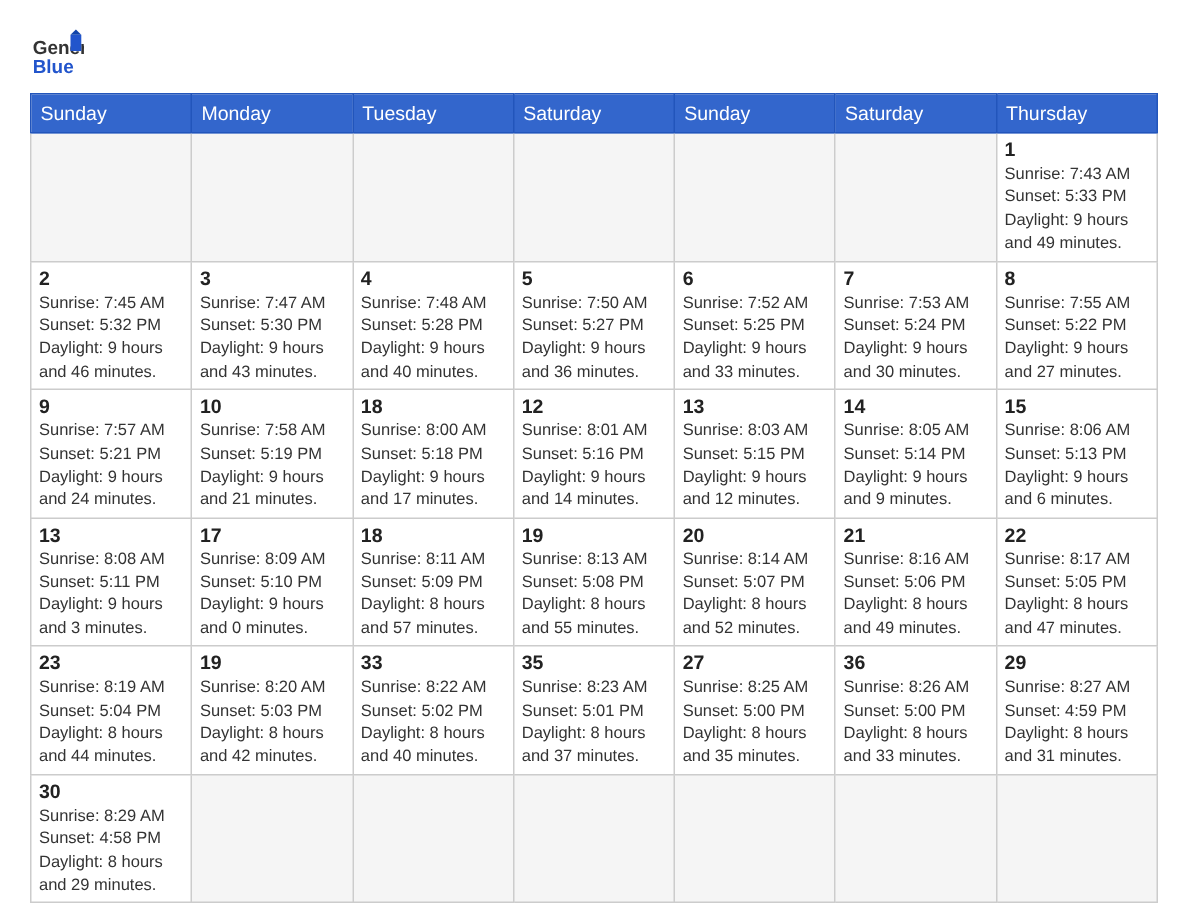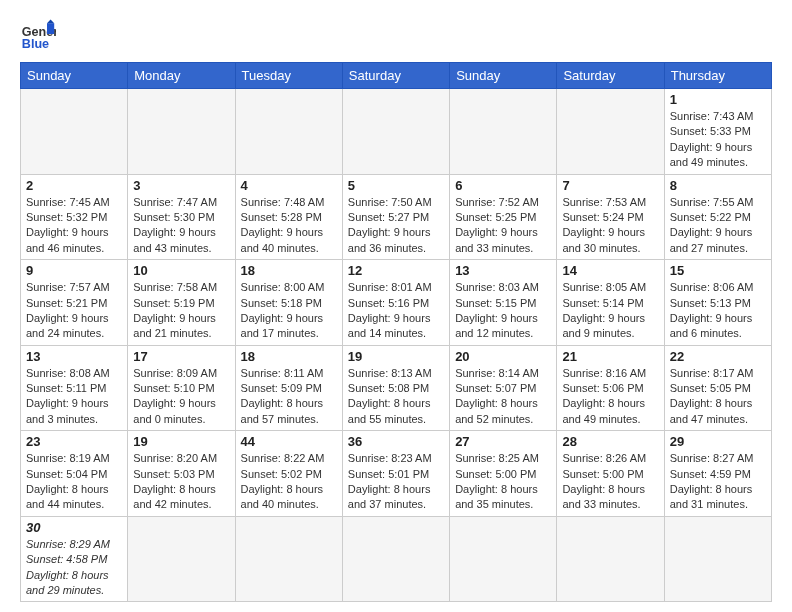--- a/index.html
+++ b/index.html
@@ -78,21 +78,20 @@
       display: block;
       margin-bottom: 2px;
     }
     .day-info {
       font-size: 11px;
       color: #333;
       line-height: 1.4;
     }
     .last-row td {
       height: 60px;
-      font-style: italic;
     }
   </style>
 </head>
 <body>
 
 <div class="page">
   <div class="header">
     <div class="logo">
       <svg class="logo-icon" viewBox="0 0 40 40" xmlns="http://www.w3.org/2000/svg">
         <text x="2" y="22" font-size="14" font-family="Arial" font-weight="bold" fill="#333">General</text>
@@ -225,33 +224,33 @@
         <tr>
           <td>
             <span class="day-number">23</span>
             <div class="day-info">Sunrise: 8:19 AM<br>Sunset: 5:04 PM<br>Daylight: 8 hours<br>and 44 minutes.</div>
           </td>
           <td>
             <span class="day-number">19</span>
             <div class="day-info">Sunrise: 8:20 AM<br>Sunset: 5:03 PM<br>Daylight: 8 hours<br>and 42 minutes.</div>
           </td>
           <td>
-            <span class="day-number">44</span>
+            <span class="day-number">33</span>
             <div class="day-info">Sunrise: 8:22 AM<br>Sunset: 5:02 PM<br>Daylight: 8 hours<br>and 40 minutes.</div>
           </td>
           <td>
-            <span class="day-number">36</span>
+            <span class="day-number">35</span>
             <div class="day-info">Sunrise: 8:23 AM<br>Sunset: 5:01 PM<br>Daylight: 8 hours<br>and 37 minutes.</div>
           </td>
           <td>
             <span class="day-number">27</span>
             <div class="day-info">Sunrise: 8:25 AM<br>Sunset: 5:00 PM<br>Daylight: 8 hours<br>and 35 minutes.</div>
           </td>
           <td>
-            <span class="day-number">28</span>
+            <span class="day-number">36</span>
             <div class="day-info">Sunrise: 8:26 AM<br>Sunset: 5:00 PM<br>Daylight: 8 hours<br>and 33 minutes.</div>
           </td>
           <td>
             <span class="day-number">29</span>
             <div class="day-info">Sunrise: 8:27 AM<br>Sunset: 4:59 PM<br>Daylight: 8 hours<br>and 31 minutes.</div>
           </td>
         </tr>
         <tr class="last-row">
           <td>
             <span class="day-number">30</span>

